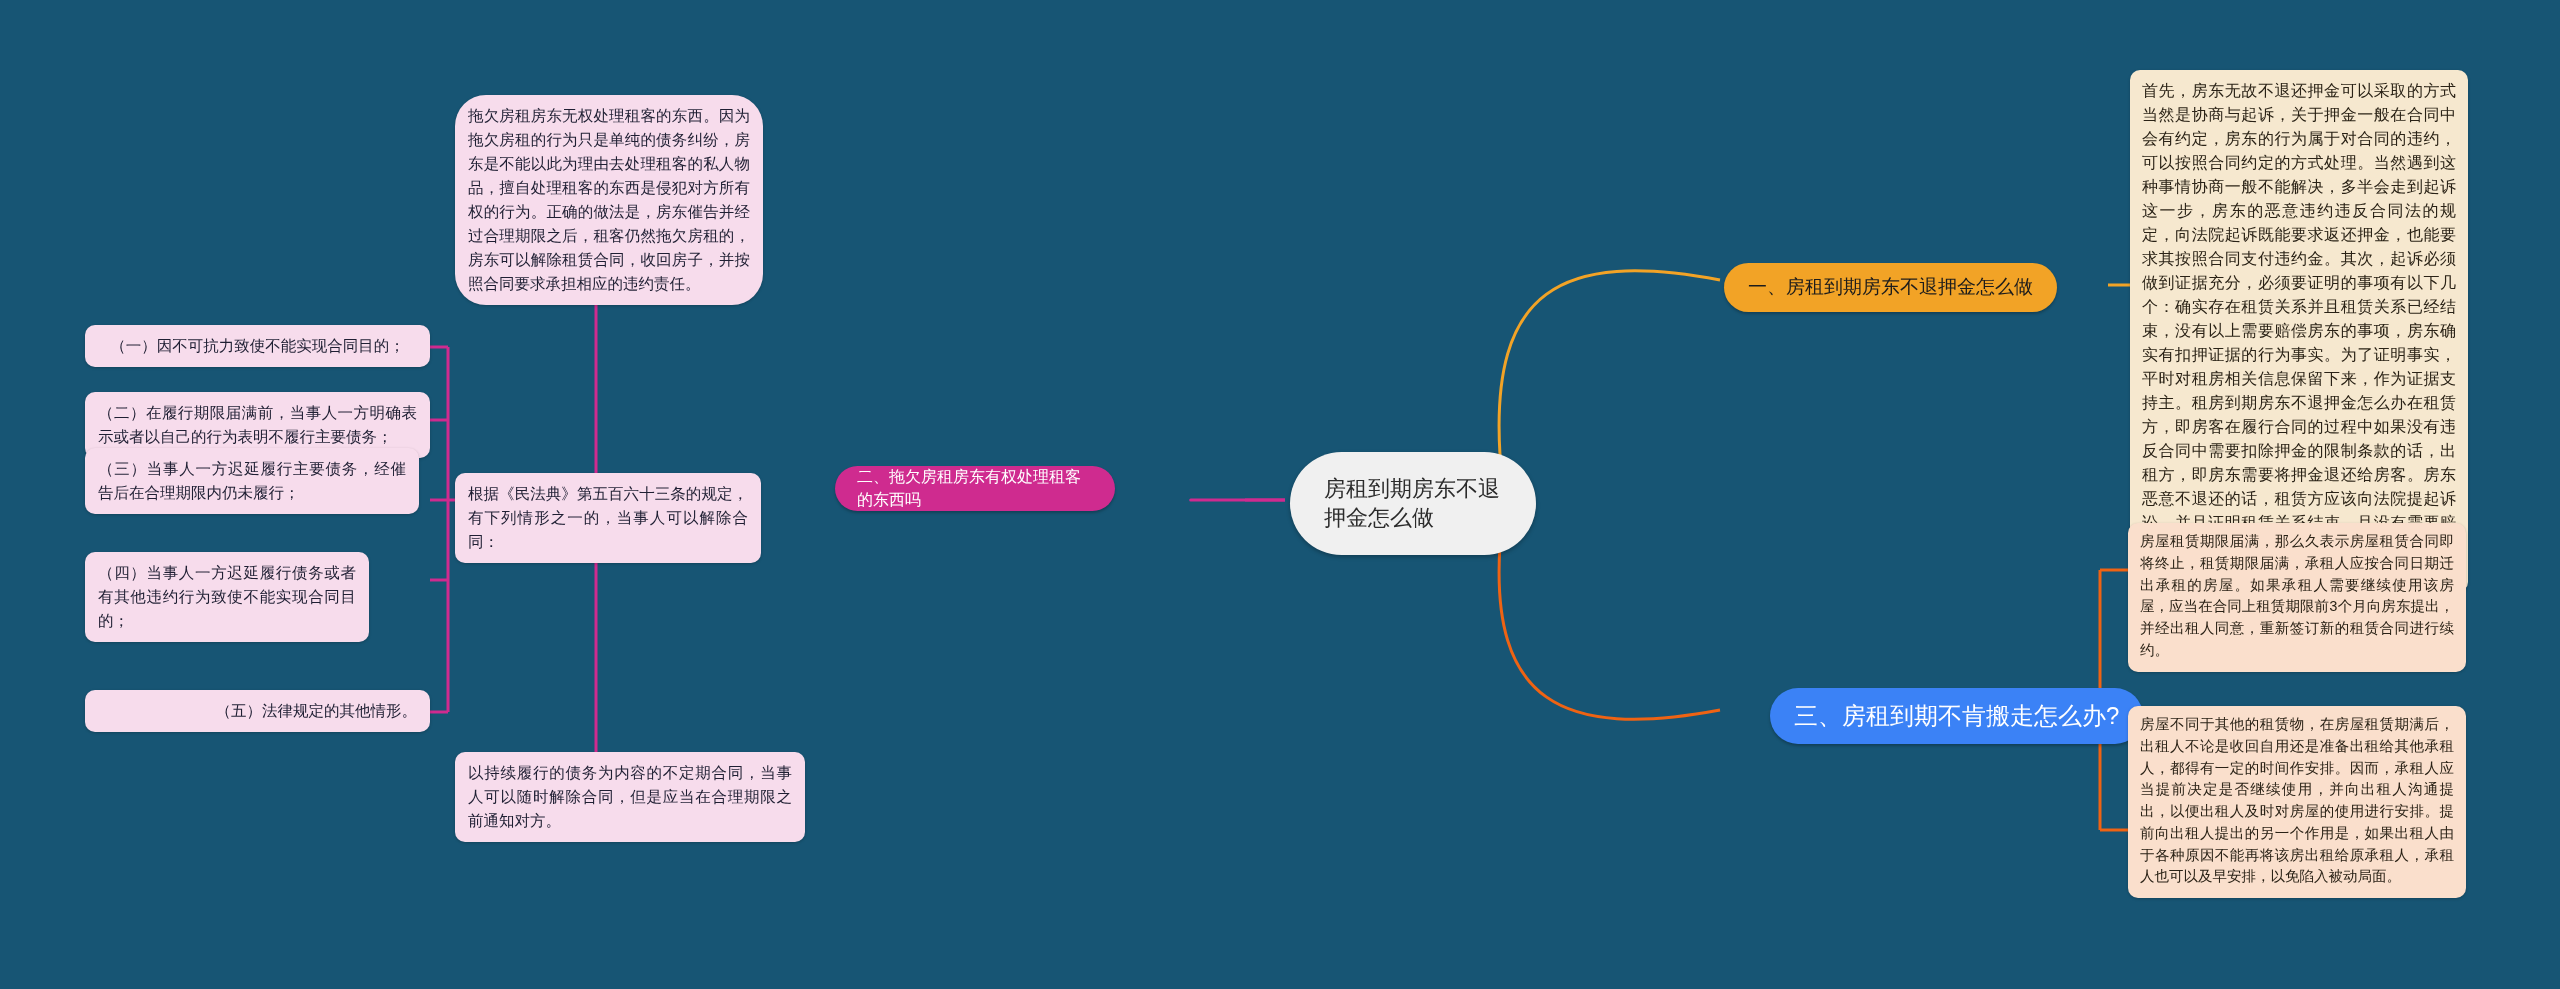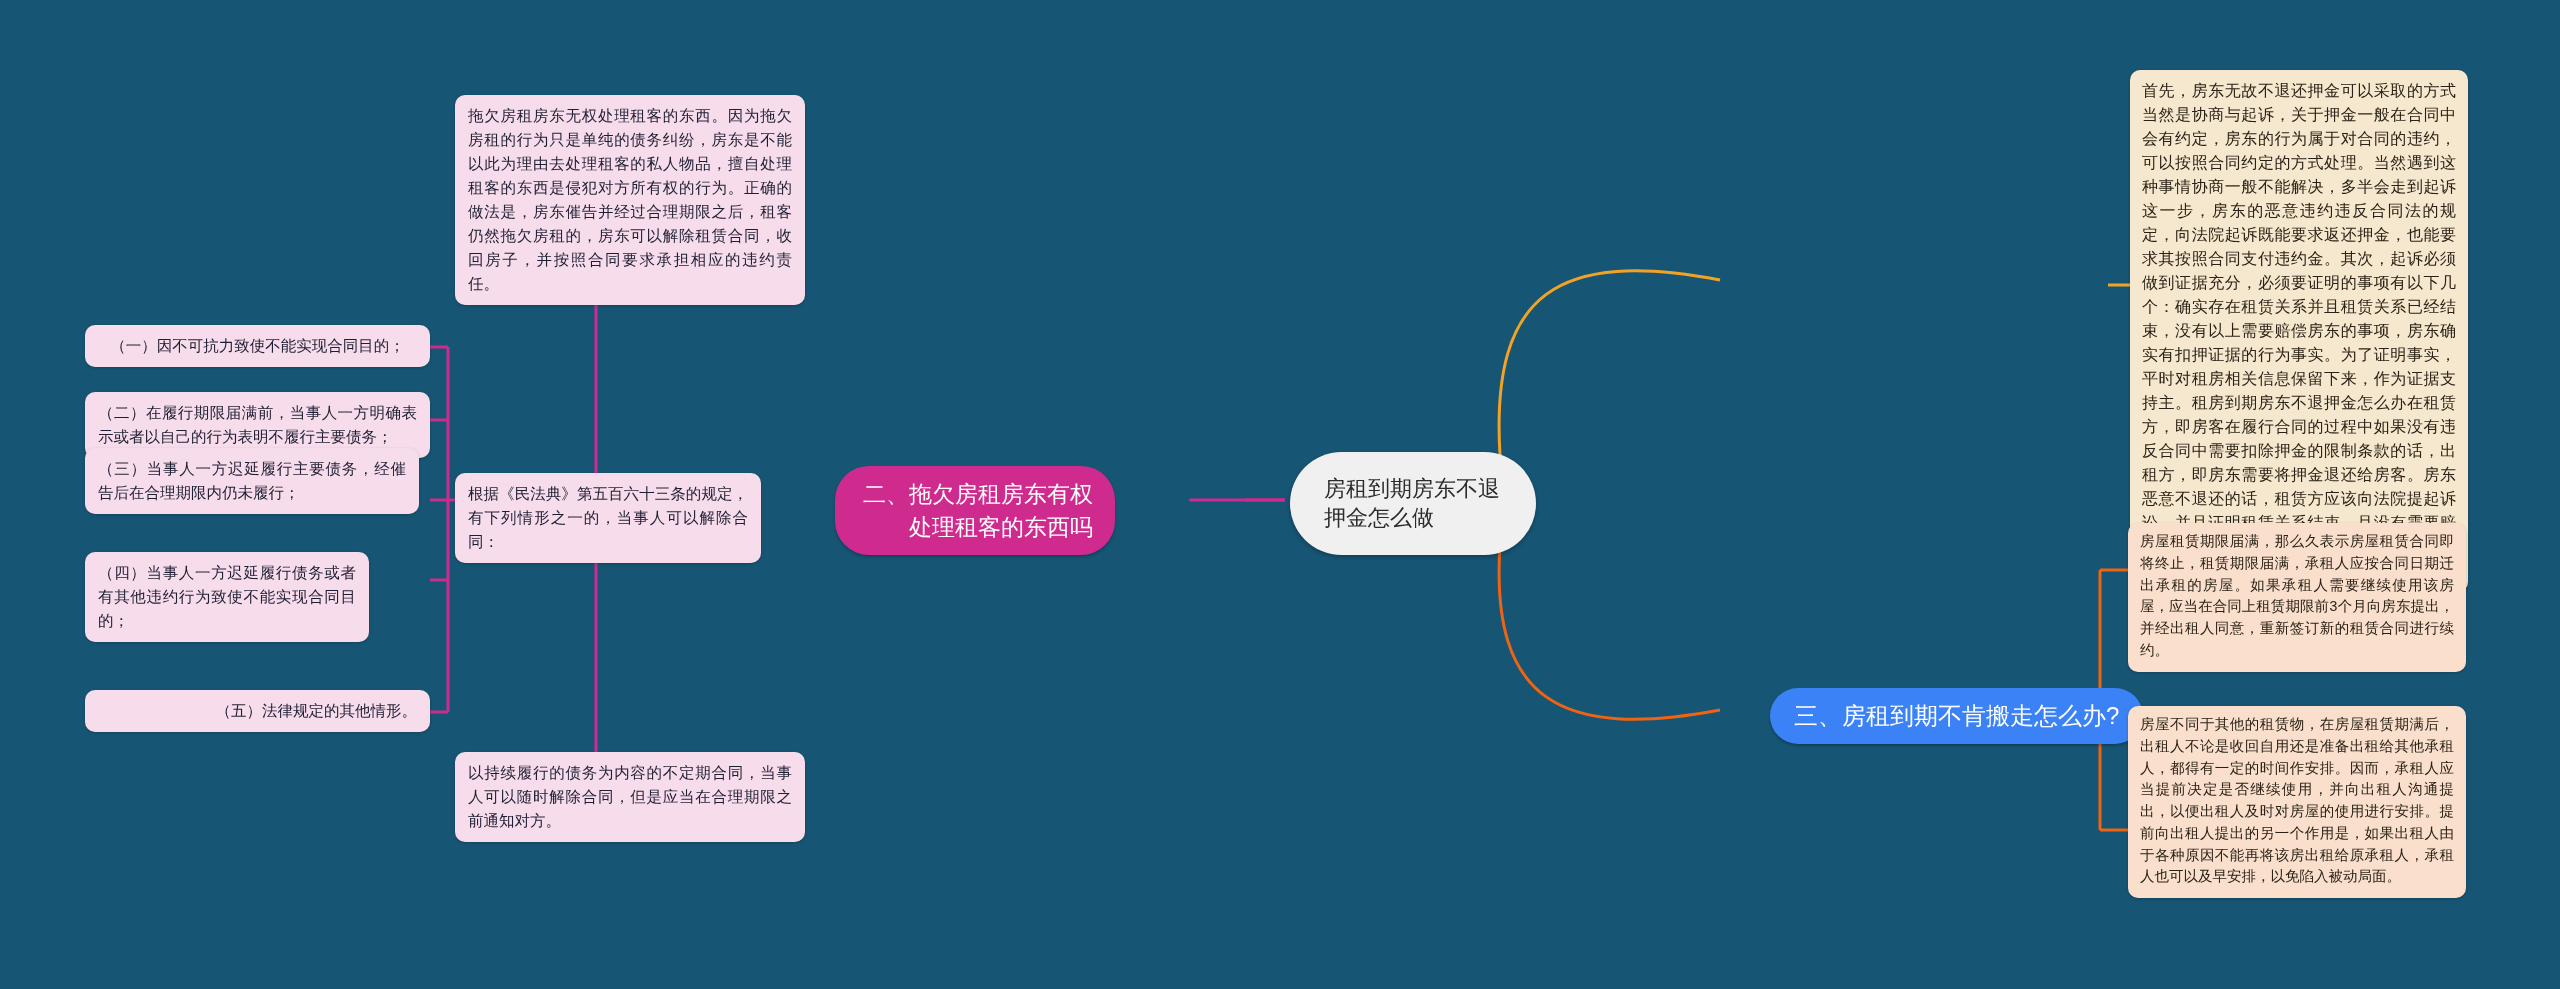--- a/index.html
+++ b/index.html
@@ -46,25 +46,24 @@
     padding: 22px 34px;
     text-align: left;
     box-shadow: 0 2px 4px rgba(0,0,0,.28);
   }
 
   
   .branch-magenta {
     background: #cf2b8f;
     color: #ffffff;
     border-radius: 34px;
-    font-size: 23px;
+    font-size: 16px;
     line-height: 1.42;
-    padding: 12px 22px;
+    padding: 0 22px;
     box-shadow: 0 2px 3px rgba(0,0,0,.25);
-    text-align: right;
   }
 
   
   .branch-orange-a {
     background: #f2a326;
     color: #1c1c1c;
     border-radius: 30px;
     font-size: 19px;
     padding: 11px 24px;
     white-space: nowrap;
@@ -160,36 +159,37 @@
     <path d="M2065,710 L2100,710" stroke="#ef6313" stroke-width="3" fill="none"></path>
     <path d="M2100,570 L2100,830" stroke="#ef6313" stroke-width="3" fill="none"></path>
     <path d="M2100,570 L2130,570" stroke="#ef6313" stroke-width="3" fill="none"></path>
     <path d="M2100,830 L2130,830" stroke="#ef6313" stroke-width="3" fill="none"></path>
   </svg>
 
   <div class="node root" style="left:1290px; top:452px; width:246px;">房租到期房东不退押金怎么做</div>
 
   <div class="node branch-magenta" style="left:835px; top:466px; width:280px;">二、拖欠房租房东有权处理租客的东西吗</div>
 
-  <div class="node leaf-pink" style="left:455px; top:95px; width:350px;">拖欠房租房东无权处理租客的东西。因为拖欠房租的行为只是单纯的债务纠纷，房东是不能以此为理由去处理租客的私人物品，擅自处理租客的东西是侵犯对方所有权的行为。正确的做法是，房东催告并经过合理期限之后，租客仍然拖欠房租的，房东可以解除租赁合同，收回房子，并按照合同要求承担相应的违约责任。</div>
+  <div class="node leaf-pink" style="left:455px; top:95px; width:308px;border-radius:31px;">拖欠房租房东无权处理租客的东西。因为拖欠房租的行为只是单纯的债务纠纷，房东是不能以此为理由去处理租客的私人物品，擅自处理租客的东西是侵犯对方所有权的行为。正确的做法是，房东催告并经过合理期限之后，租客仍然拖欠房租的，房东可以解除租赁合同，收回房子，并按照合同要求承担相应的违约责任。</div>
 
   <div class="node leaf-pink" style="left:455px; top:473px; width:306px;">根据《民法典》第五百六十三条的规定，有下列情形之一的，当事人可以解除合同：</div>
 
   <div class="node leaf-pink" style="left:455px; top:752px; width:350px;">以持续履行的债务为内容的不定期合同，当事人可以随时解除合同，但是应当在合理期限之前通知对方。</div>
 
   <div class="node leaf-pink center" style="left:85px; top:325px; width:345px;">（一）因不可抗力致使不能实现合同目的；</div>
 
   <div class="node leaf-pink" style="left:85px; top:392px; width:345px;">（二）在履行期限届满前，当事人一方明确表示或者以自己的行为表明不履行主要债务；</div>
 
   <div class="node leaf-pink" style="left:85px; top:448px; width:334px;">（三）当事人一方迟延履行主要债务，经催告后在合理期限内仍未履行；</div>
 
   <div class="node leaf-pink" style="left:85px; top:552px; width:284px;">（四）当事人一方迟延履行债务或者有其他违约行为致使不能实现合同目的；</div>
 
   <div class="node leaf-pink right" style="left:85px; top:690px; width:345px;">（五）法律规定的其他情形。</div>
 
+  <div class="node branch-orange-a" style="left:1724px; top:263px;">一、房租到期房东不退押金怎么做</div>
 
   <div class="node leaf-cream" style="left:2130px; top:70px; width:338px;">首先，房东无故不退还押金可以采取的方式当然是协商与起诉，关于押金一般在合同中会有约定，房东的行为属于对合同的违约，可以按照合同约定的方式处理。当然遇到这种事情协商一般不能解决，多半会走到起诉这一步，房东的恶意违约违反合同法的规定，向法院起诉既能要求返还押金，也能要求其按照合同支付违约金。其次，起诉必须做到证据充分，必须要证明的事项有以下几个：确实存在租赁关系并且租赁关系已经结束，没有以上需要赔偿房东的事项，房东确实有扣押证据的行为事实。为了证明事实，平时对租房相关信息保留下来，作为证据支持主。租房到期房东不退押金怎么办在租赁方，即房客在履行合同的过程中如果没有违反合同中需要扣除押金的限制条款的话，出租方，即房东需要将押金退还给房客。房东恶意不退还的话，租赁方应该向法院提起诉讼，并且证明租赁关系结束，且没有需要赔偿出租房的事项，还要保留租房的相关信息。</div>
 
   <div class="node branch-orange-b" style="left:1770px; top:688px;">三、房租到期不肯搬走怎么办?</div>
 
   <div class="node leaf-peach" style="left:2128px; top:523px; width:338px;">房屋租赁期限届满，那么久表示房屋租赁合同即将终止，租赁期限届满，承租人应按合同日期迁出承租的房屋。如果承租人需要继续使用该房屋，应当在合同上租赁期限前3个月向房东提出，并经出租人同意，重新签订新的租赁合同进行续约。</div>
 
   <div class="node leaf-peach" style="left:2128px; top:706px; width:338px;">房屋不同于其他的租赁物，在房屋租赁期满后，出租人不论是收回自用还是准备出租给其他承租人，都得有一定的时间作安排。因而，承租人应当提前决定是否继续使用，并向出租人沟通提出，以便出租人及时对房屋的使用进行安排。提前向出租人提出的另一个作用是，如果出租人由于各种原因不能再将该房出租给原承租人，承租人也可以及早安排，以免陷入被动局面。</div>
 
 </div>

